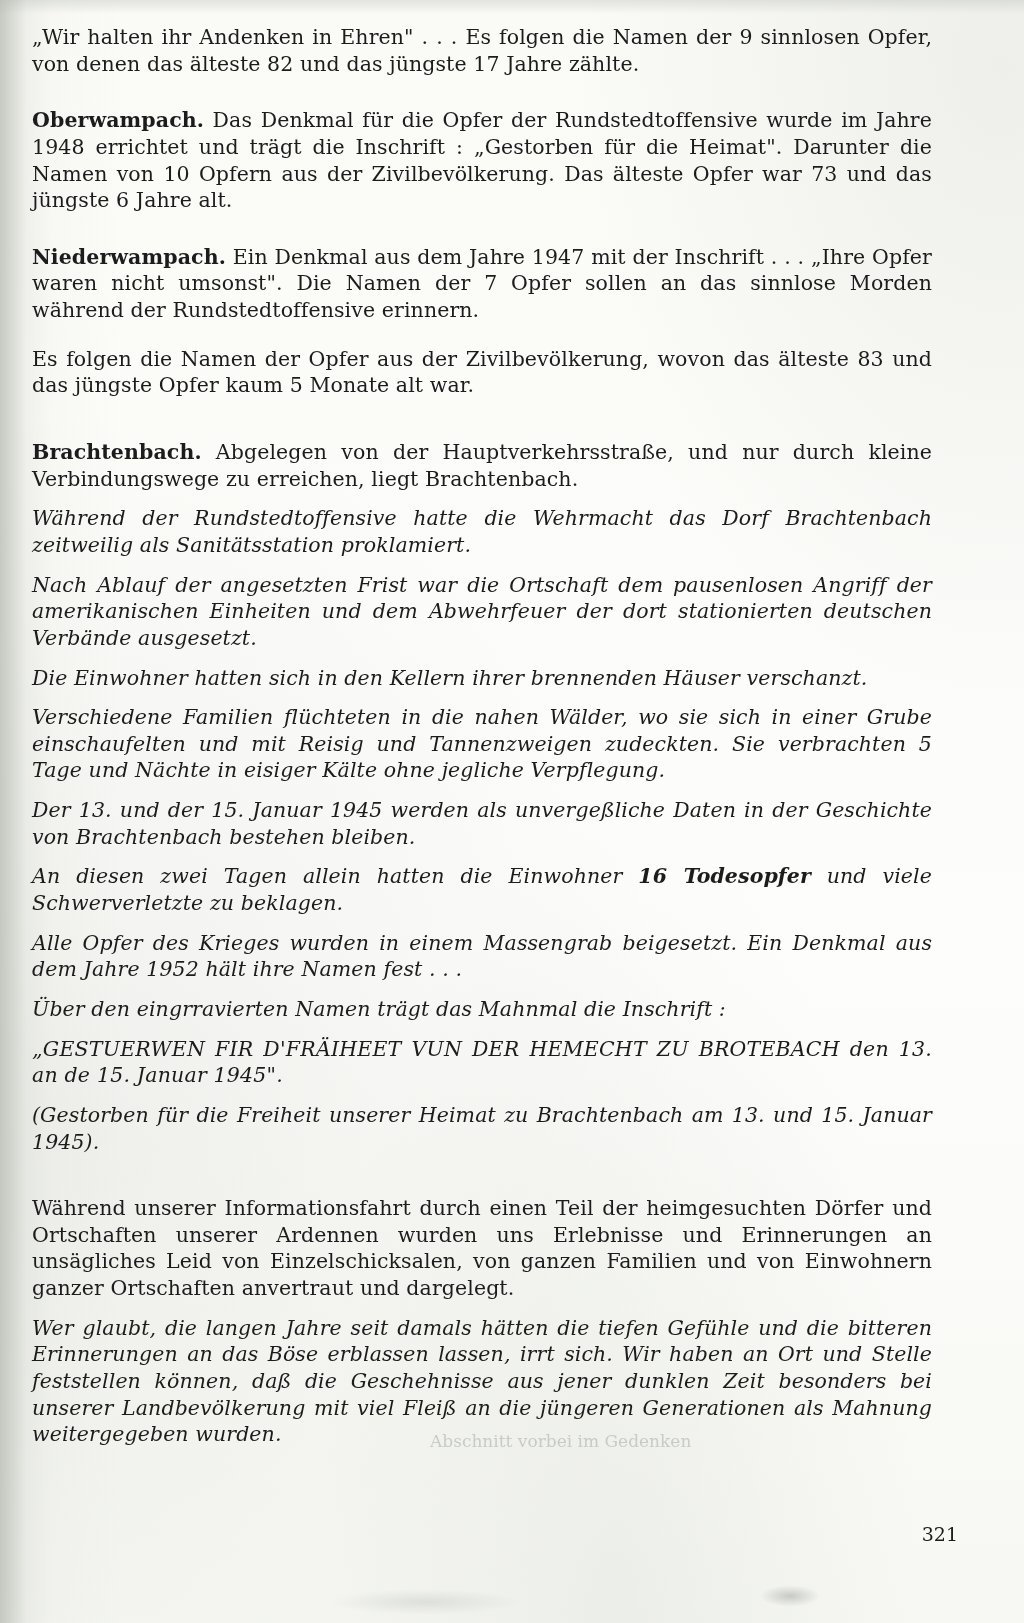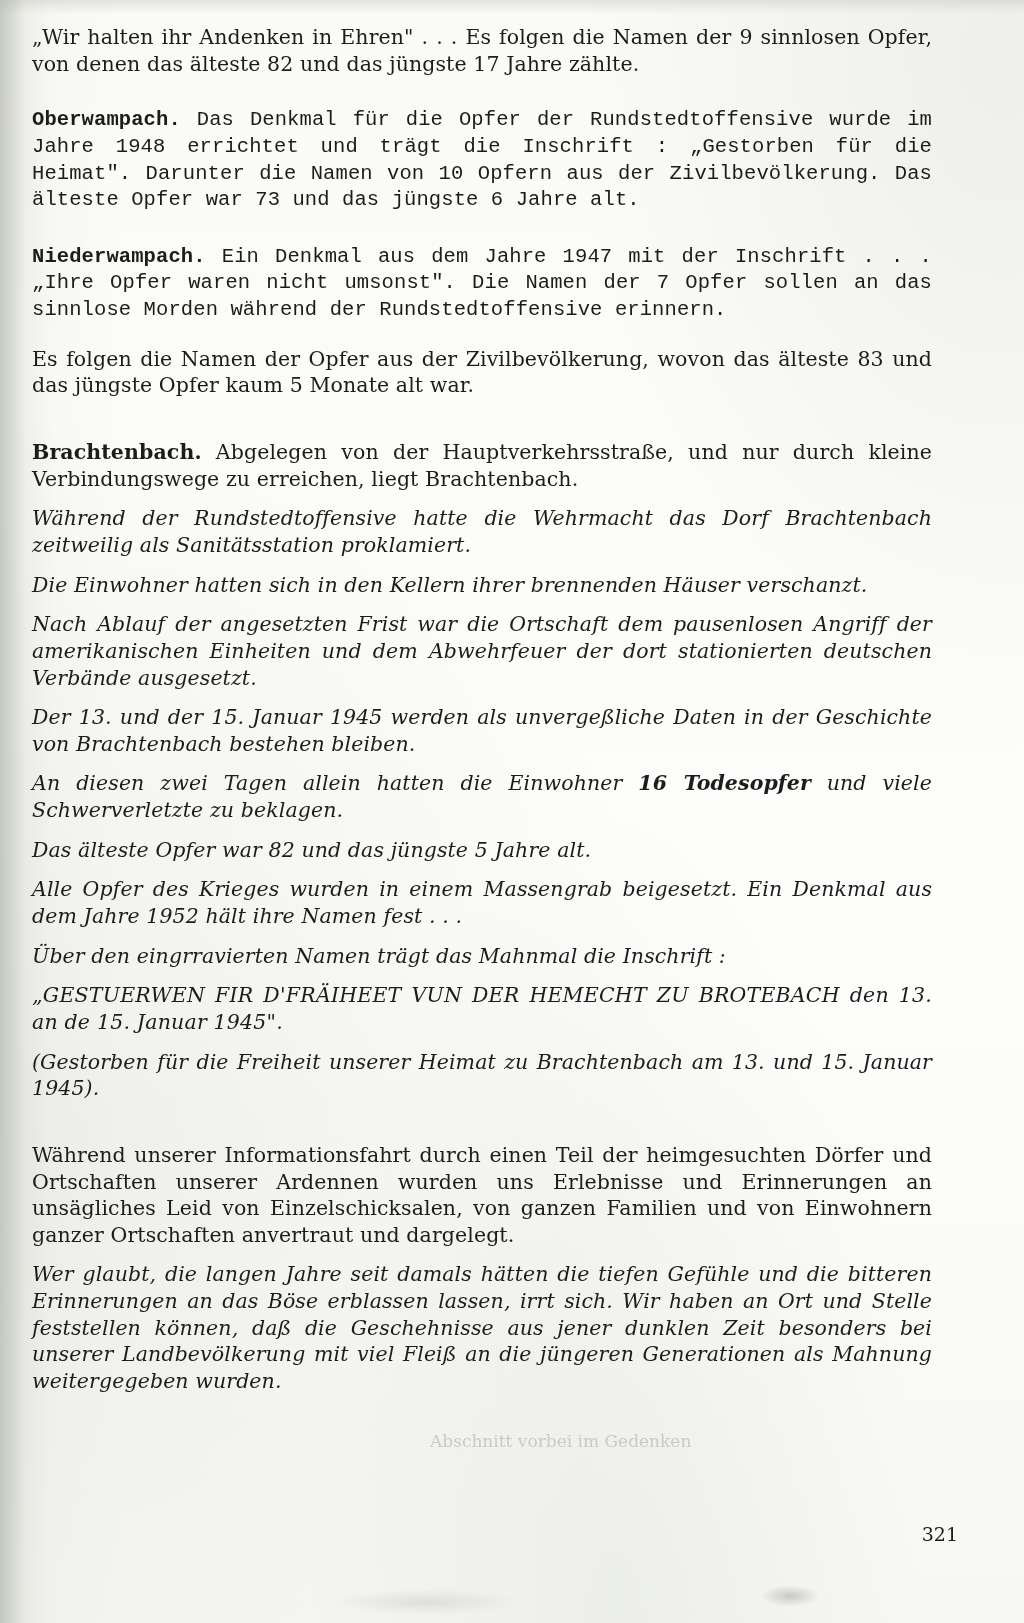--- a/index.html
+++ b/index.html
@@ -39,21 +39,21 @@
     width: 900px;
   }
   p {
     margin: 0 0 0 0;
     font-size: 20.5px;
     line-height: 1.30;
     text-align: justify;
     letter-spacing: 0.1px;
     color: #1c1c1c;
   }
-  p.gap-lg { margin-top: 30px; font-family: Liberation Mono, monospace; }
+  p.gap-lg { margin-top: 30px; }
   p.gap-md { margin-top: 22px; }
   p.gap-sm { margin-top: 13px; font-style: italic; }
   p.gap-xl { margin-top: 40px; }
   .lead {
     font-weight: bold;
   }
   .bold-inline { font-weight: bold; margin-top: 47px; }
   .caps {
     letter-spacing: 0.2px;
   }
@@ -135,39 +135,39 @@
 
     <p class="gap-xl">
       <span class="lead">Brachtenbach.</span><span> Abgelegen von der Hauptverkehrsstraße, und nur durch kleine Verbindungswege zu erreichen, liegt Brachtenbach.</span>
     </p>
 
     <p class="gap-sm">
       <span>Während der Rundstedtoffensive hatte die Wehrmacht das Dorf Brachtenbach zeitweilig als Sanitätsstation proklamiert.</span>
     </p>
 
     <p class="gap-sm">
+      <span>Nach Ablauf der angesetzten Frist war die Ortschaft dem pausenlosen Angriff der amerikanischen Einheiten und dem Abwehrfeuer der dort stationierten deutschen Verbände ausgesetzt.</span>
+    </p>
+
+    <p class="gap-sm">
       <span>Die Einwohner hatten sich in den Kellern ihrer brennenden Häuser verschanzt.</span>
     </p>
 
     <p class="gap-sm">
-      <span>Nach Ablauf der angesetzten Frist war die Ortschaft dem pausenlosen Angriff der amerikanischen Einheiten und dem Abwehrfeuer der dort stationierten deutschen Verbände ausgesetzt.</span>
+      <span>Verschiedene Familien flüchteten in die nahen Wälder, wo sie sich in einer Grube einschaufelten und mit Reisig und Tannenzweigen zudeckten. Sie verbrachten 5 Tage und Nächte in eisiger Kälte ohne jegliche Verpflegung.</span>
     </p>
-
 
     <p class="gap-sm">
       <span>Der 13. und der 15. Januar 1945 werden als unvergeßliche Daten in der Geschichte von Brachtenbach bestehen bleiben.</span>
     </p>
 
     <p class="gap-sm">
       <span>An diesen zwei Tagen allein hatten die Einwohner </span><span class="bold-inline">16 Todesopfer</span><span> und viele Schwerverletzte zu beklagen.</span>
     </p>
 
-    <p class="gap-sm">
-      <span>Das älteste Opfer war 82 und das jüngste 5 Jahre alt.</span>
-    </p>
 
     <p class="gap-sm">
       <span>Alle Opfer des Krieges wurden in einem Massengrab beigesetzt. Ein Denkmal aus dem Jahre 1952 hält ihre Namen fest . . .</span>
     </p>
 
     <p class="gap-sm">
       <span>Über den eingrravierten Namen trägt das Mahnmal die Inschrift :</span>
     </p>
 
     <p class="gap-sm caps">

